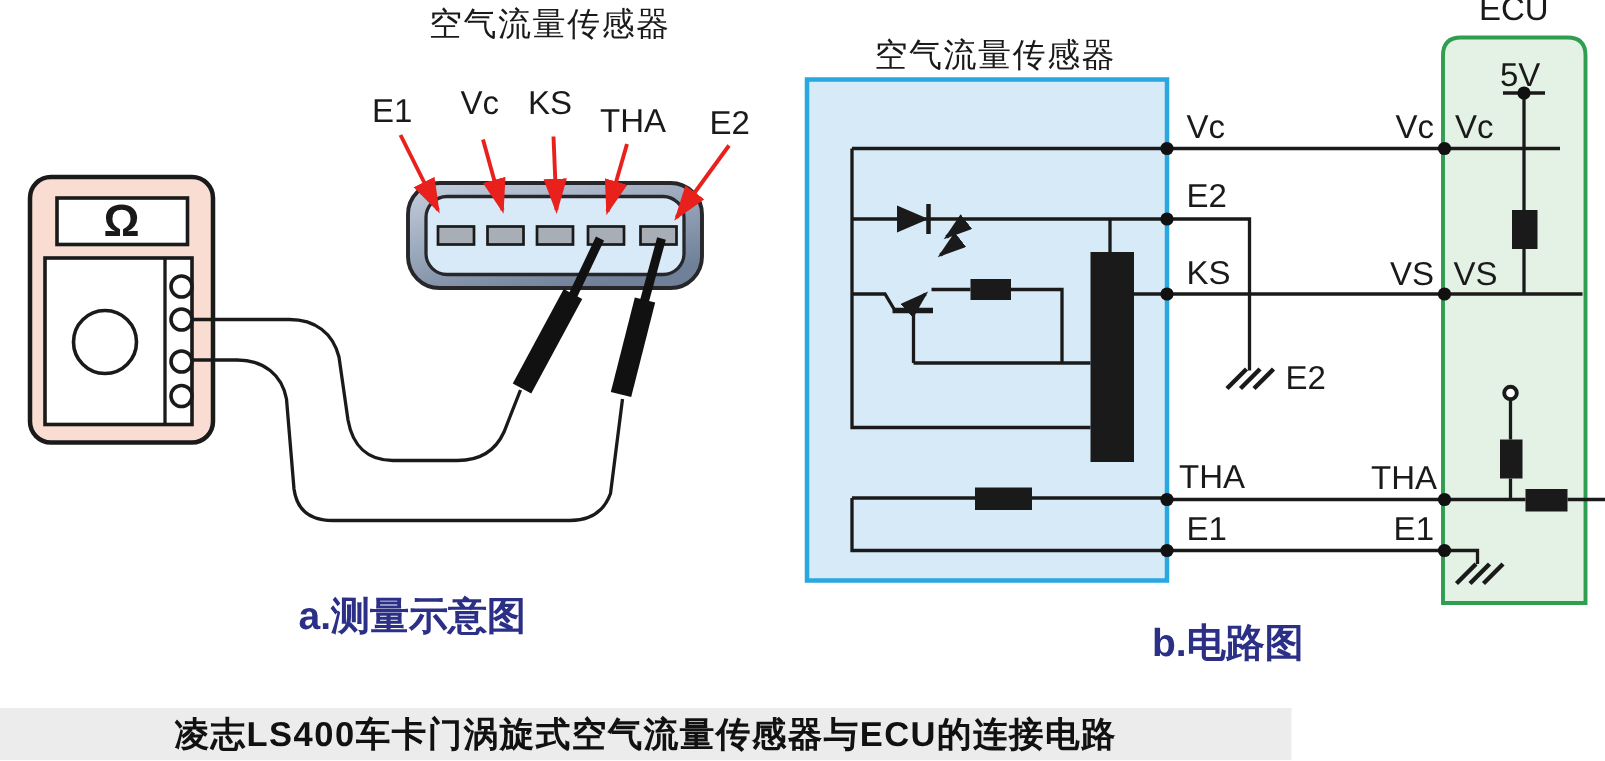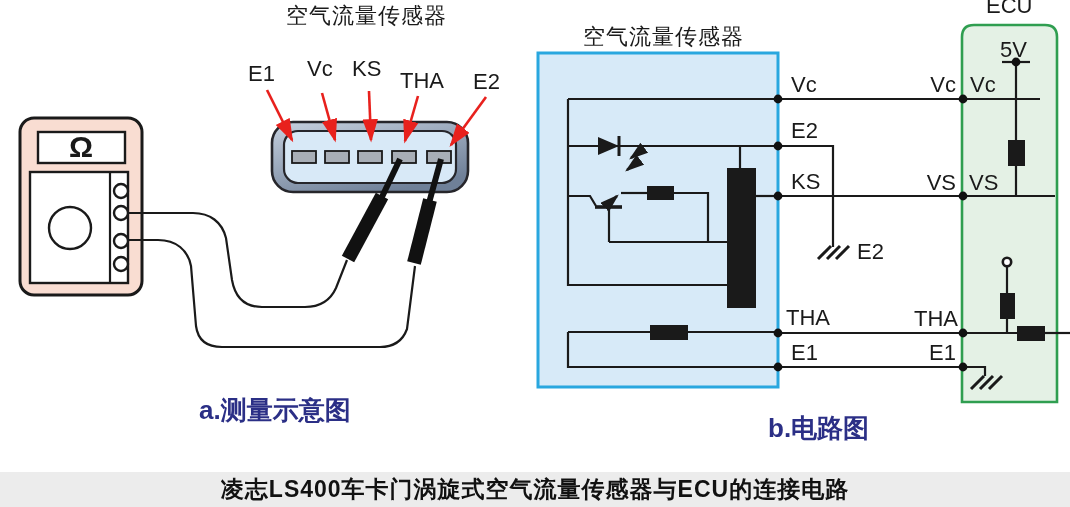--- a/index.html
+++ b/index.html
@@ -2,21 +2,21 @@
 <html><head>
 <meta charset="utf-8">
 <style>
   html,body{margin:0;padding:0;background:#ffffff;}
   .stage{
     position:relative;width:1070px;height:507px;background:#ffffff;overflow:hidden;
     font-family:"Liberation Sans", sans-serif;
   }
   .diagram-svg{position:absolute;left:0;top:0;}
   .footer-band{
-    position:absolute;left:0;top:472px;width:1070px;height:35px;
+    position:absolute;left:0;top:472px;width:861px;height:35px;
     background:#ececec;display:flex;align-items:center;justify-content:center;
   }
   .footer-band .caption{
     font-size:23px;font-weight:bold;color:#111111;letter-spacing:1px;
     font-family:"Liberation Sans", sans-serif;
   }
   text{font-family:"Liberation Sans", sans-serif;fill:#1a1a1a;}
   .lbl{font-size:22px;}
   .cap{font-size:26px;font-weight:bold;fill:#2b2f86;}
   .omega{font-size:30px;font-weight:bold;text-anchor:middle;}

